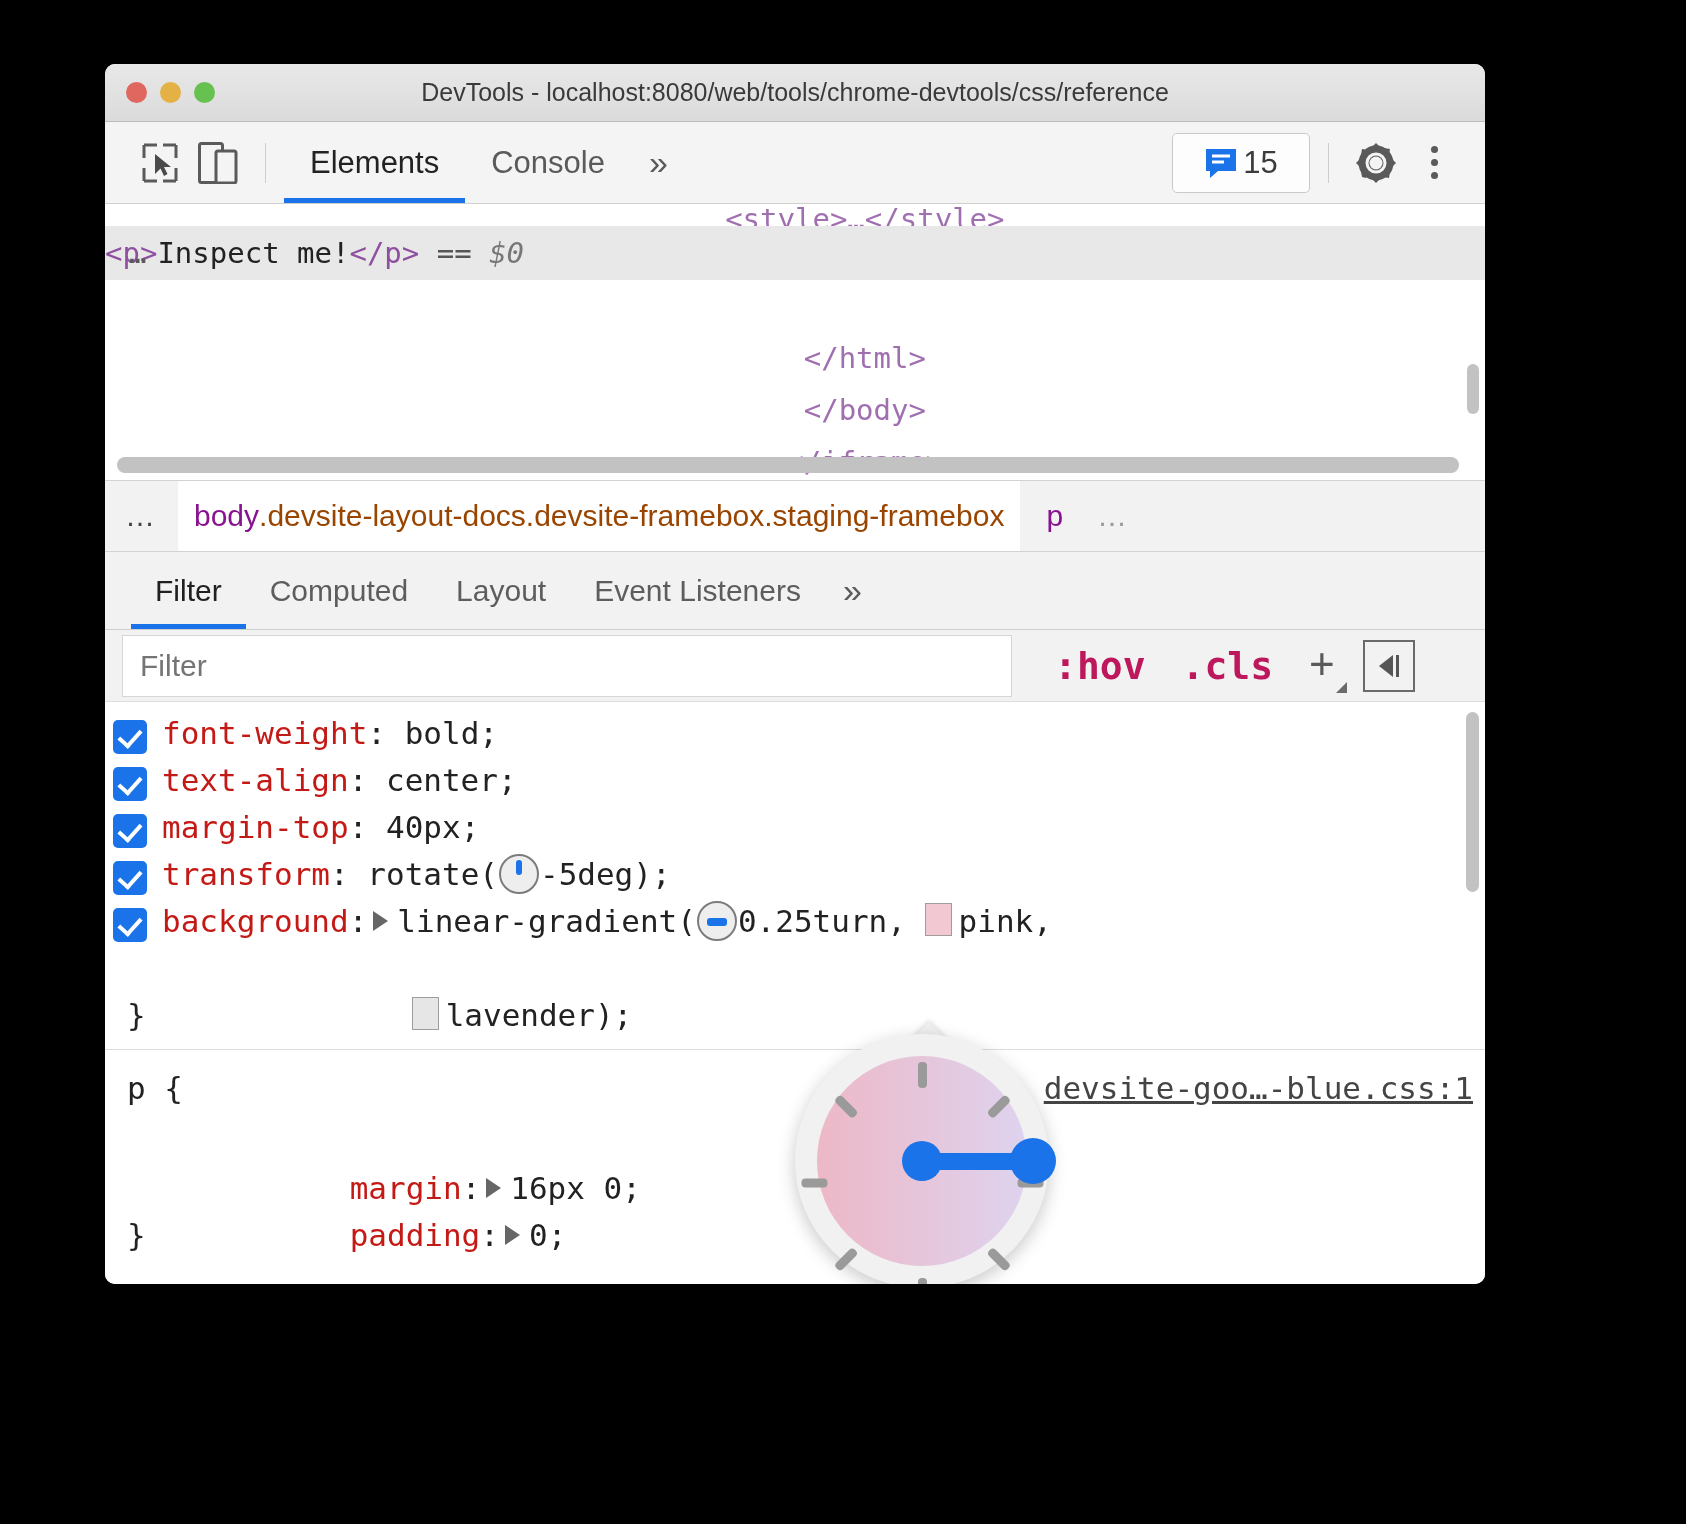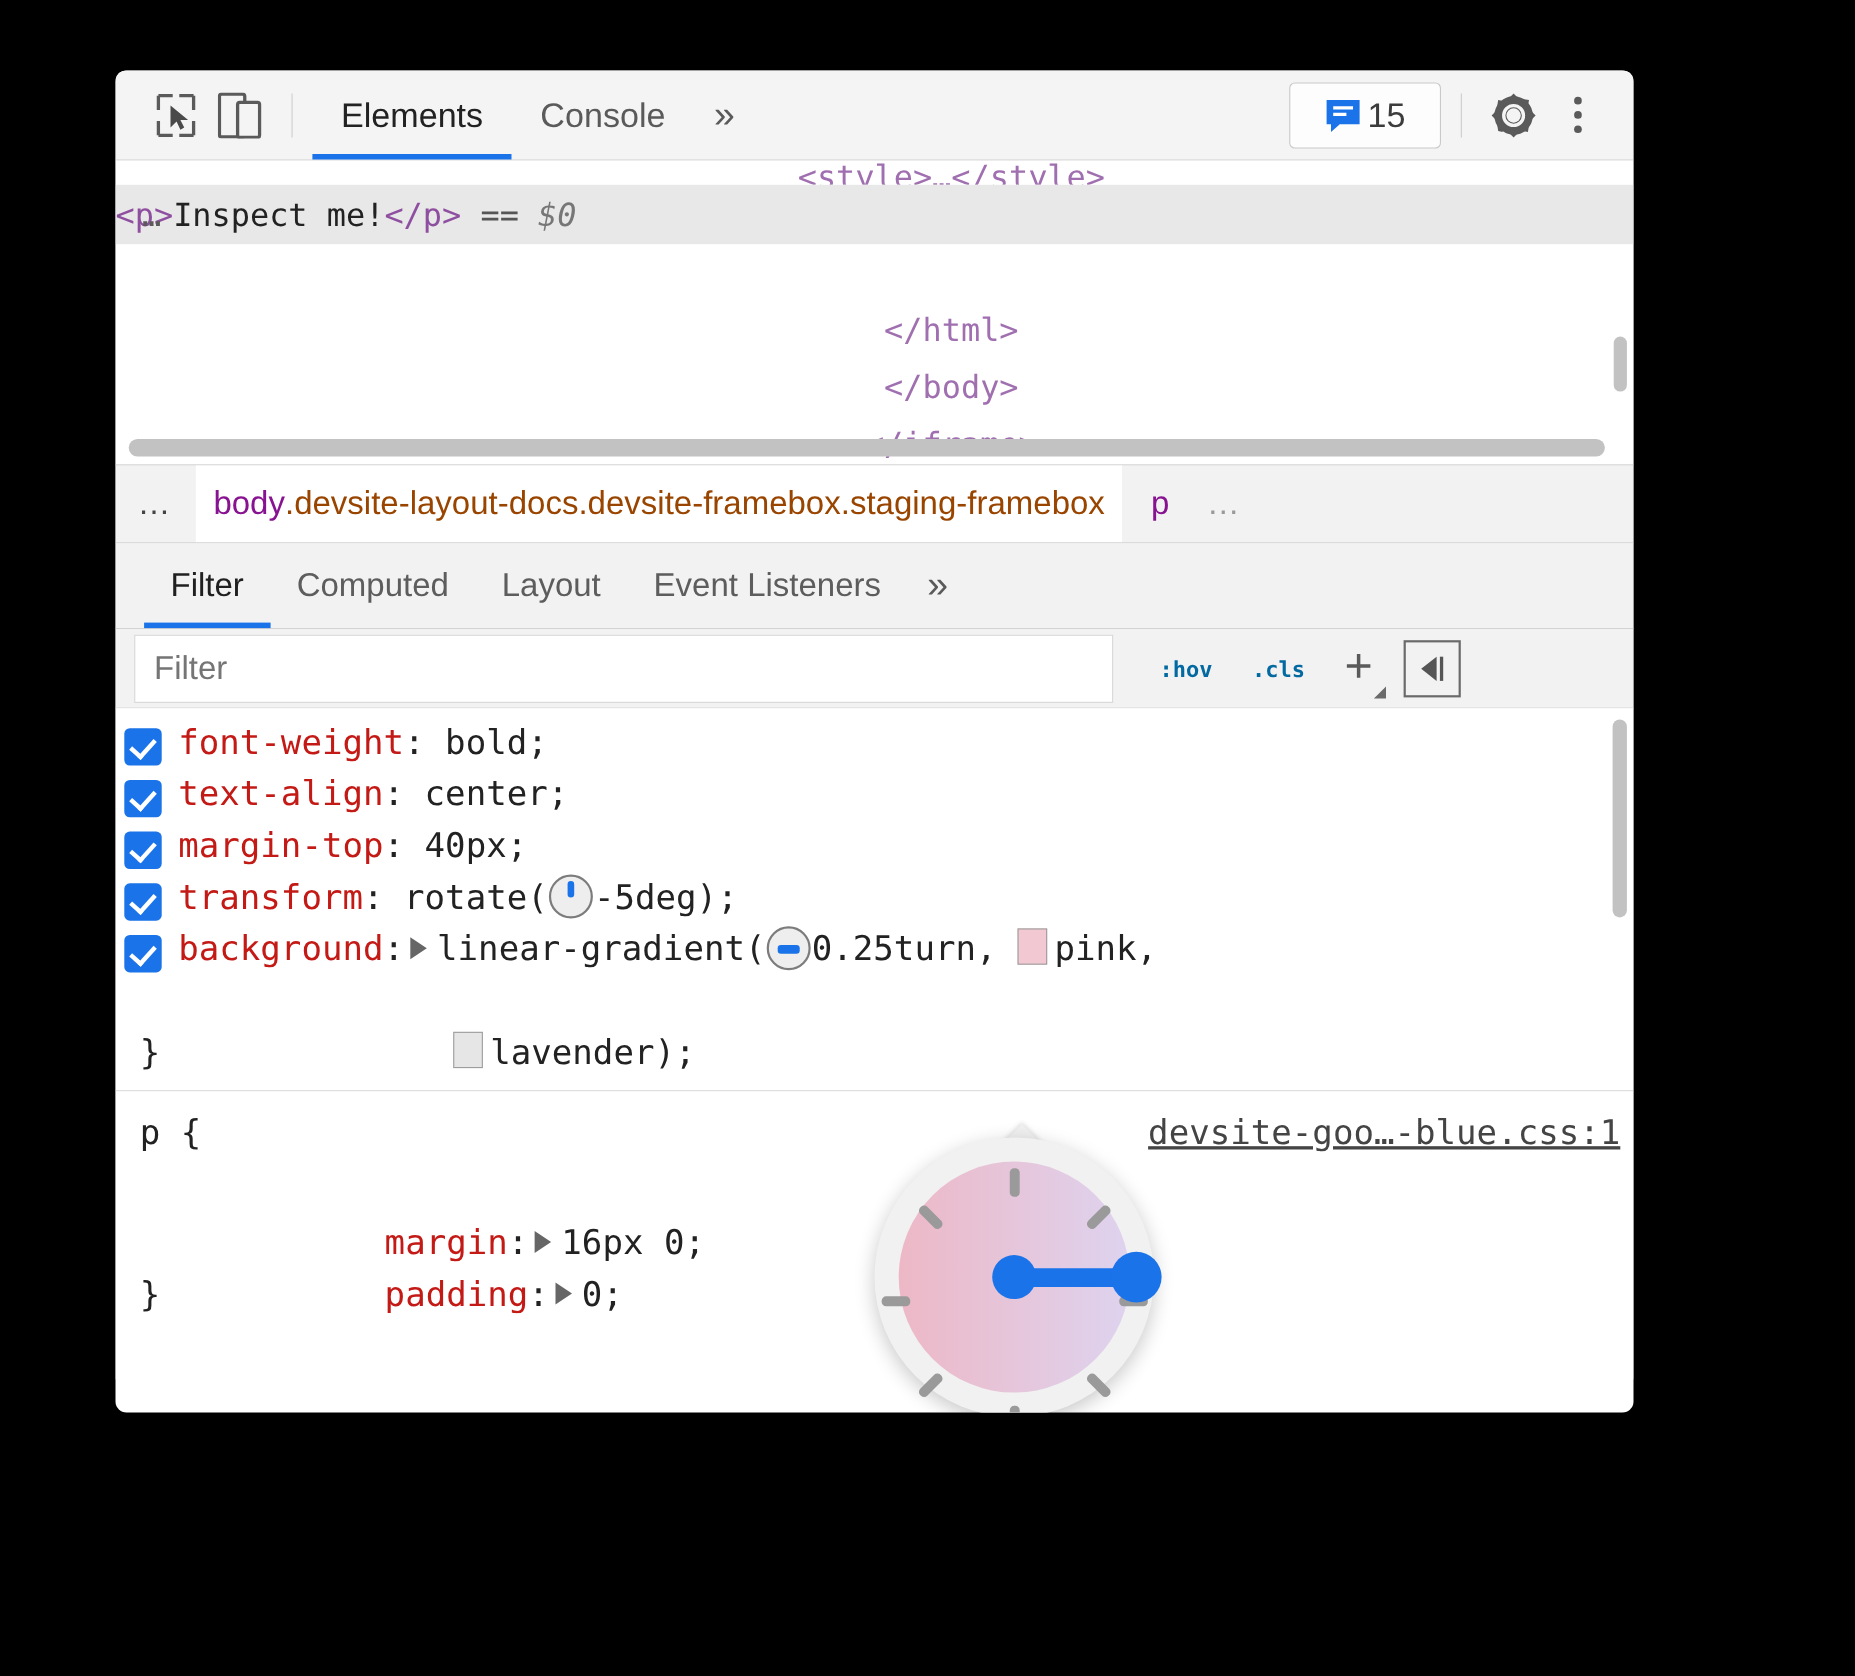--- a/index.html
+++ b/index.html
@@ -183,21 +183,21 @@
     display: flex; align-items: center;
     padding-left: 17px;
     font-size: 30px; color: #757575;
   }
   .filter-tools {
     display: flex; align-items: center; gap: 0;
     margin-left: 24px;
   }
   .ftool {
     font-family: "DejaVu Sans Mono", monospace;
-    font-size: 20px; font-weight: bold; color: #0369a1;
+    font-size: 38px; font-weight: bold; color: #be185d;
     padding: 0 18px;
   }
   .plus-wrap { position: relative; padding: 0 18px; }
   .plus-sign { font-size: 44px; color: #5a5a5a; line-height: 30px;}
   .plus-tri {
     position:absolute; right: 6px; bottom: -10px;
     width: 0; height: 0;
     border-left: 11px solid transparent;
     border-bottom: 11px solid #6a6a6a;
   }
@@ -341,20 +341,28 @@
   }
   
   .bottom-strip { height: 60px; background: #fff; }
 </style>
 </head>
 <body>
 
 <div id="root">
   <div class="window">
 
+    <div class="titlebar">
+      <div class="traffic">
+        <div class="dot red"></div>
+        <div class="dot yellow"></div>
+        <div class="dot green"></div>
+      </div>
+      <div class="title-text">DevTools - localhost:8080/web/tools/chrome-devtools/css/reference</div>
+    </div>
 
     <div class="dt-toolbar">
       <div class="icon-btn">
         <svg width="38" height="40" viewBox="0 0 38 40">
           <path d="M3 2 h13 M3 2 v13 M3 38 h13 M3 38 v-13 M35 2 h-13 M35 2 v13 M35 38 h-13 M35 38 v-13" stroke="#5a5a5a" stroke-width="3" fill="none"></path>
           <path d="M14 11 L14 31 L19.5 25.5 L23 33 L26.5 31 L23 24 L30 24 Z" fill="#4a4a4a"></path>
         </svg>
       </div>
       <div class="icon-btn">
         <svg width="40" height="42" viewBox="0 0 40 42">

